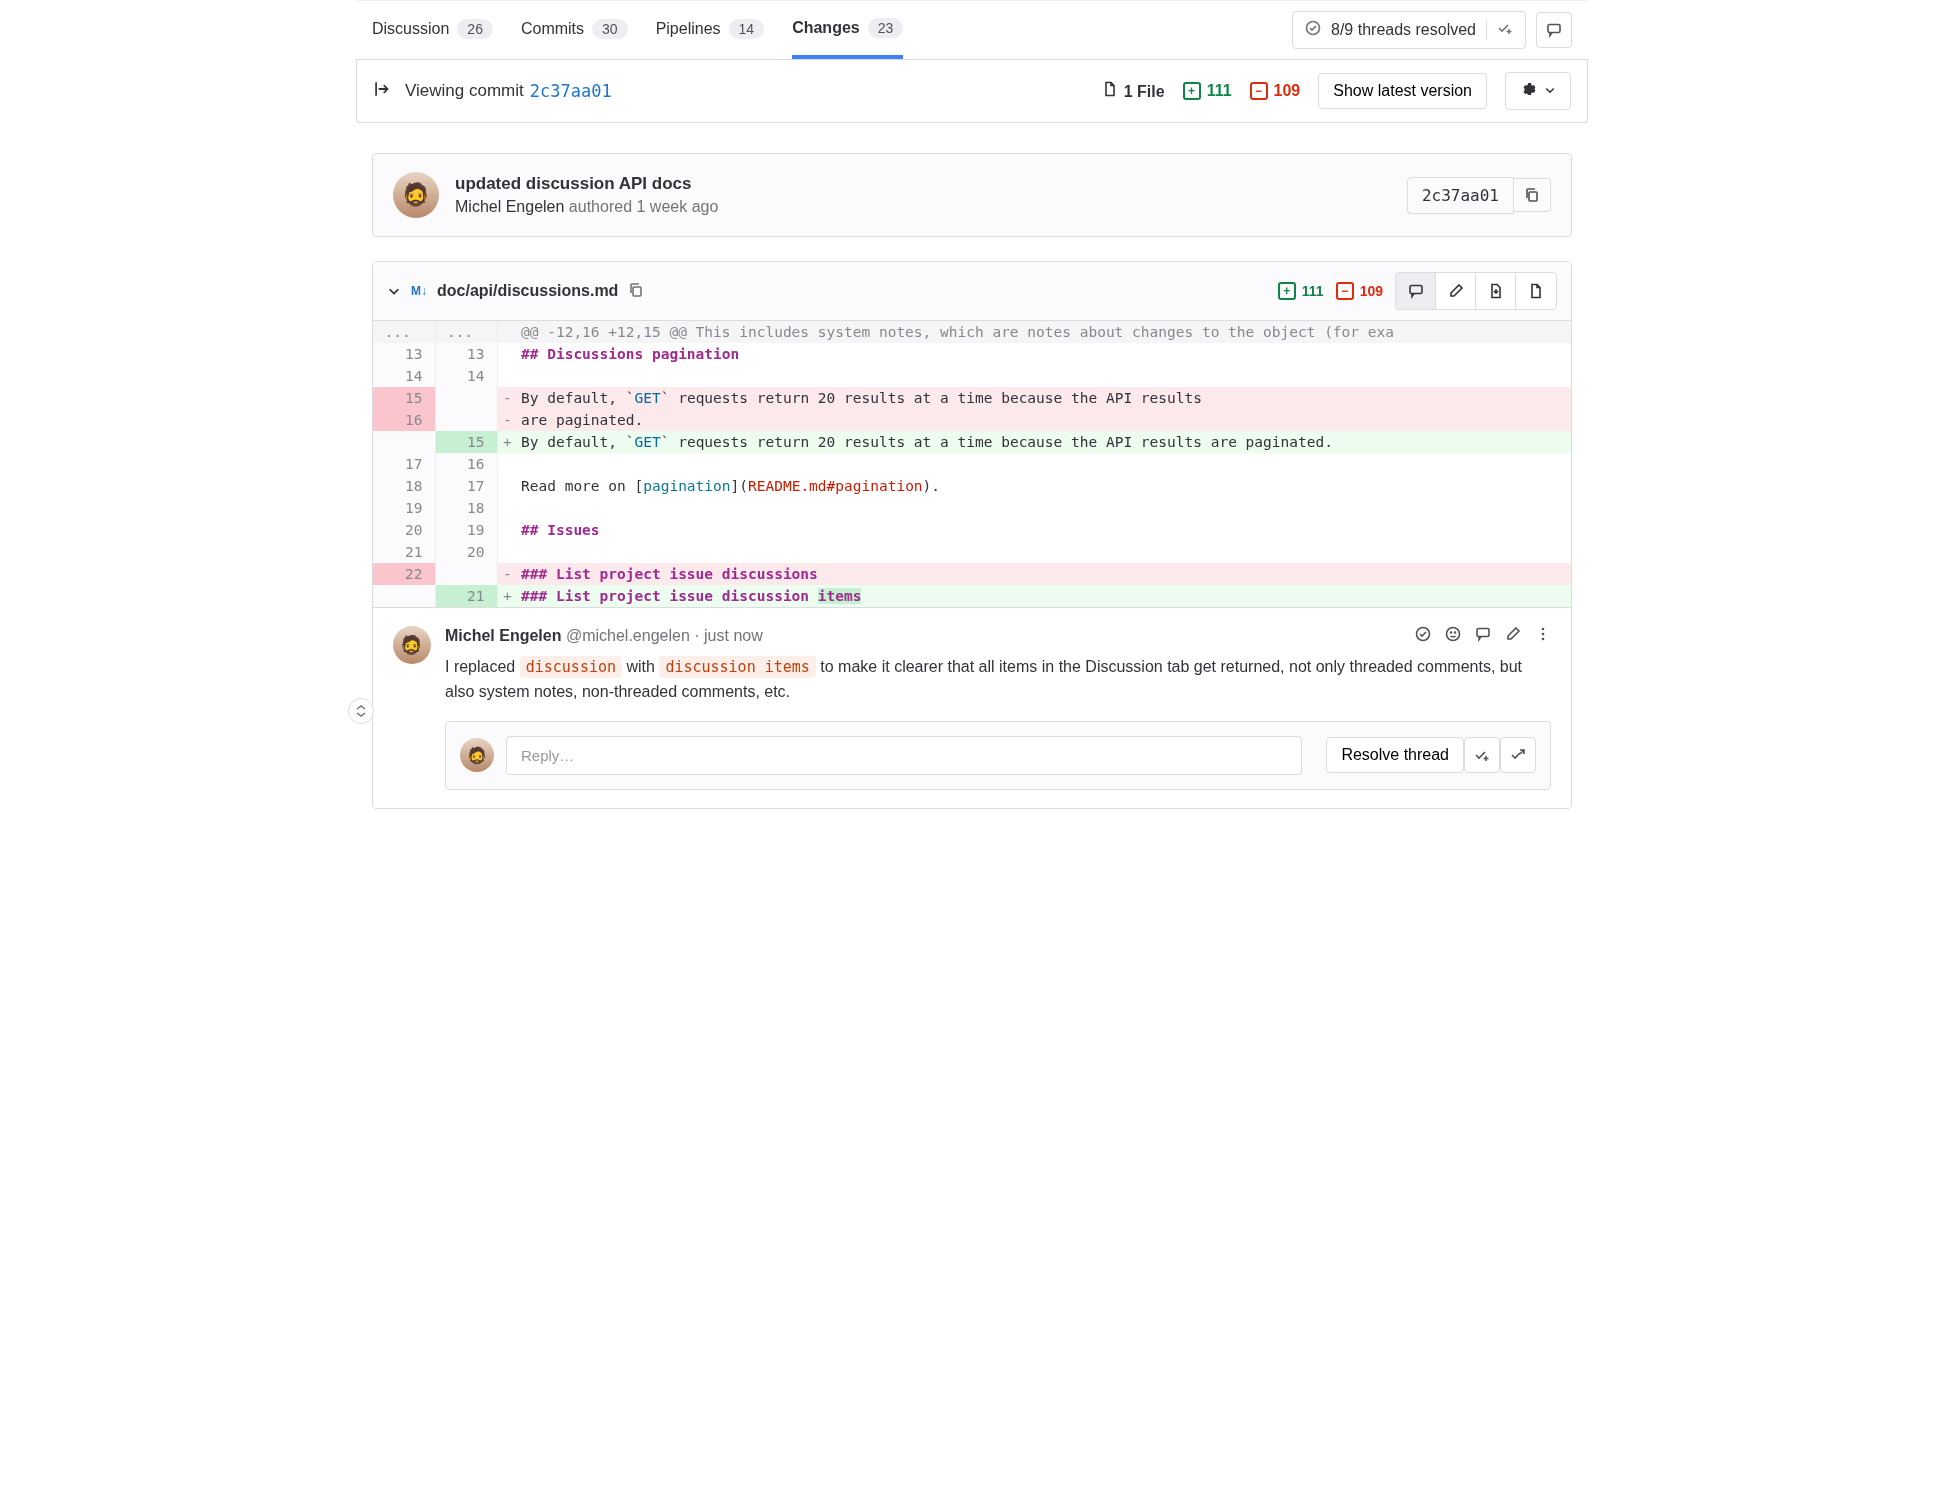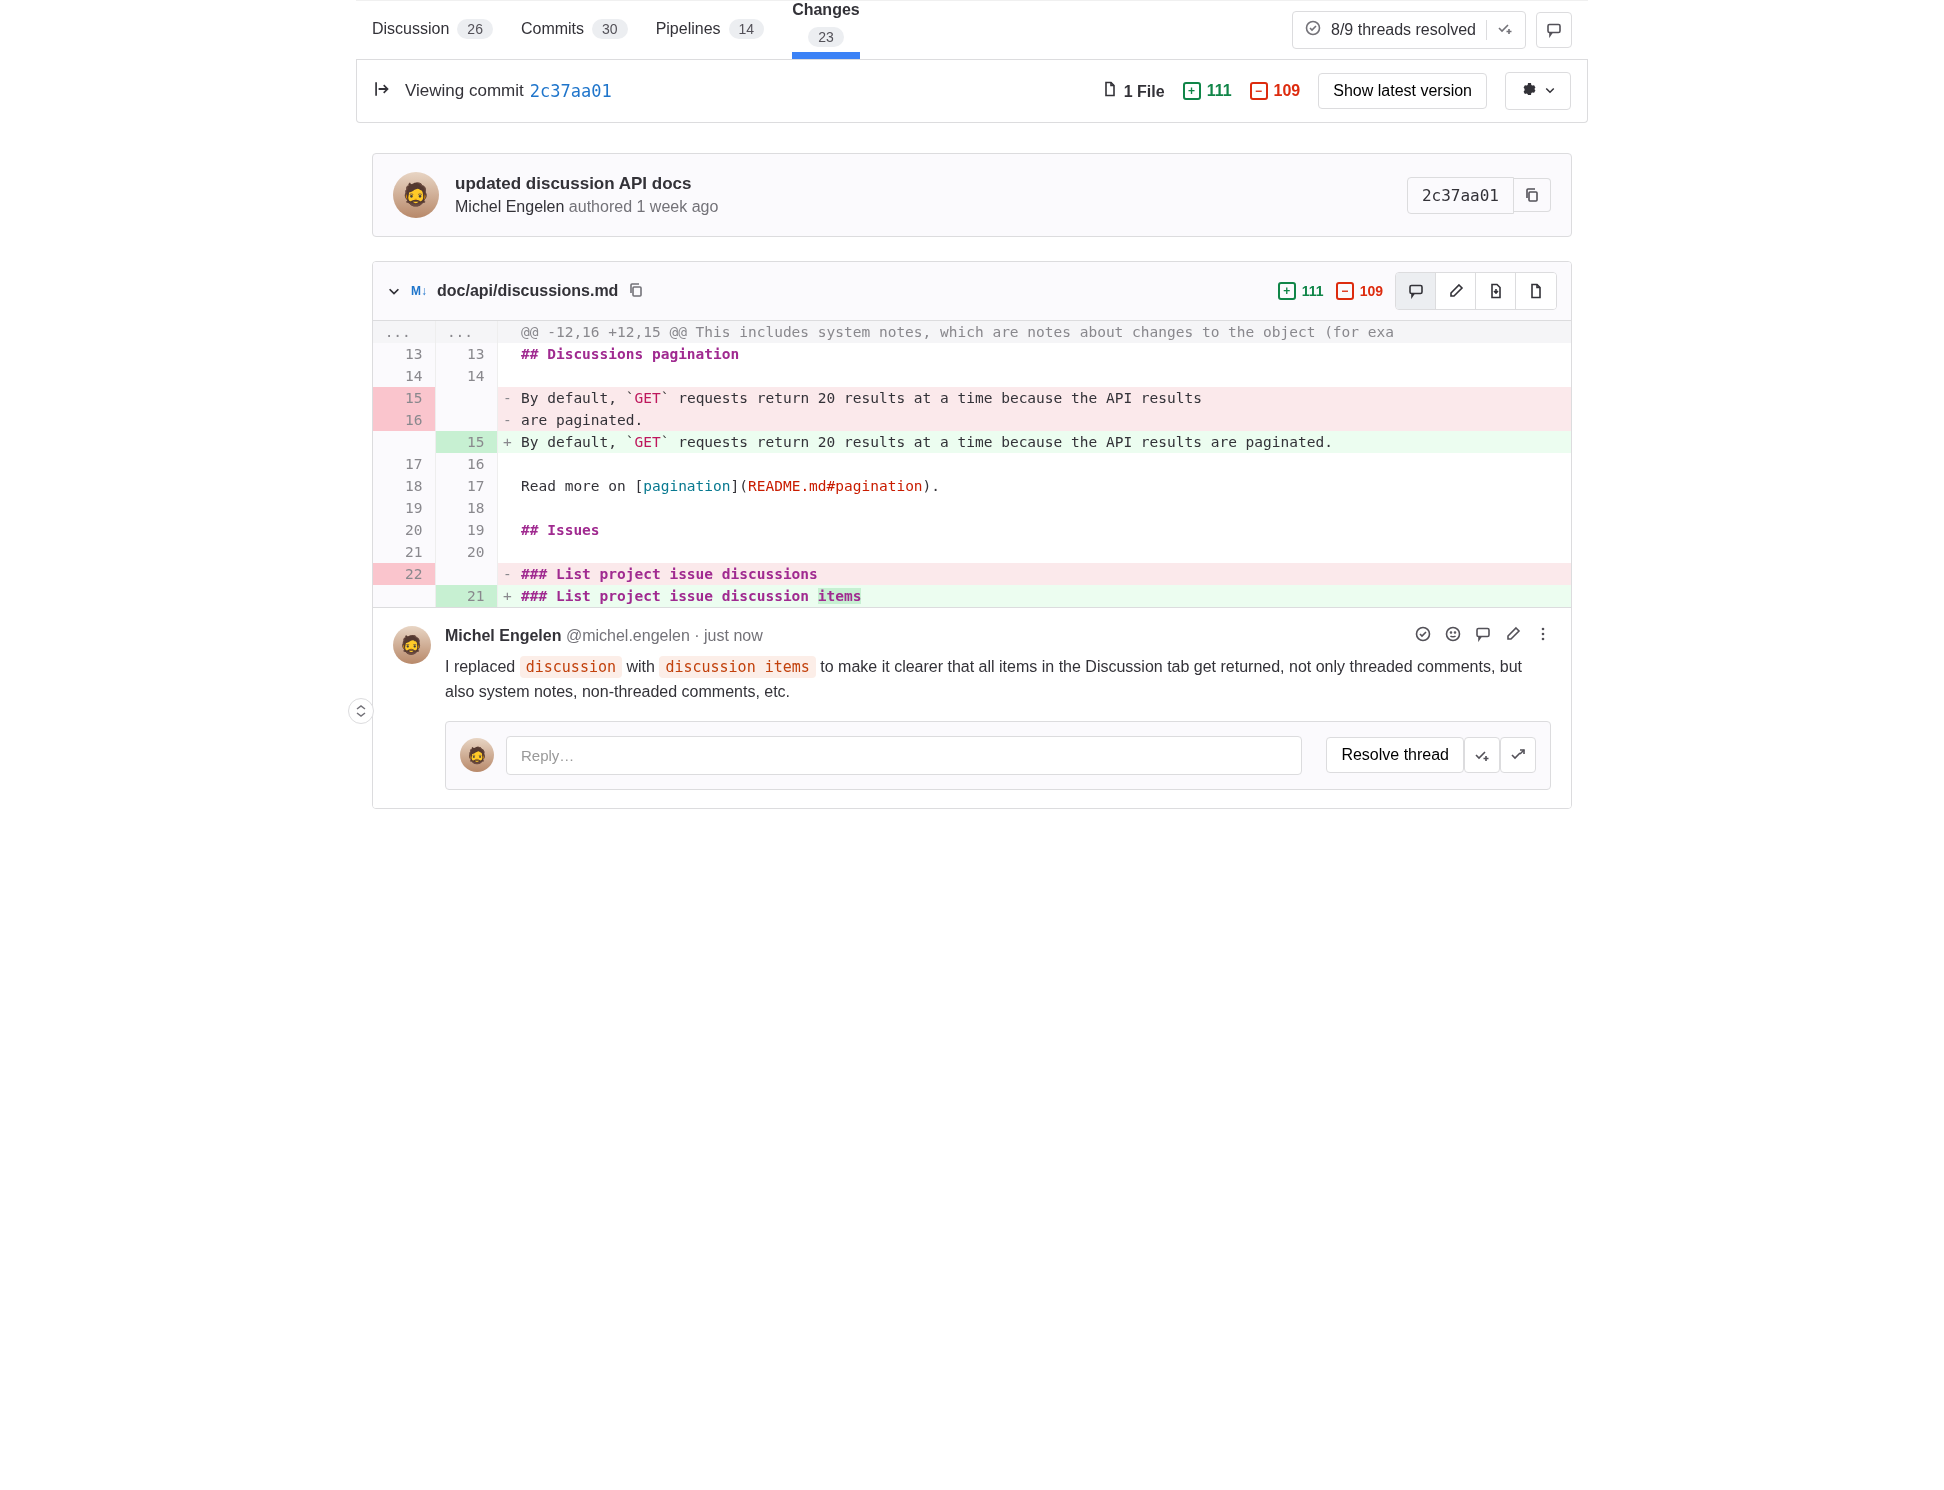--- a/index.html
+++ b/index.html
@@ -3,21 +3,21 @@
 <meta charset="utf-8">
 <style>
 * { box-sizing: border-box; margin: 0; padding: 0; }
 body { font-family: -apple-system, BlinkMacSystemFont, "Segoe UI", Helvetica, Arial, sans-serif; font-size: 14px; color: #333238; background: #fff; }
 .container { width: 1232px; margin: 0 auto; position: relative; }
 
 
 .tabs-row { display: flex; align-items: center; justify-content: space-between; border-bottom: 1px solid #dcdcde; border-top: 1px solid #f0f0f0; padding: 0 16px; height: 60px; }
 .tabs { display: flex; gap: 28px; height: 100%; }
 .tab { display: flex; align-items: center; gap: 8px; height: 100%; cursor: pointer; font-size: 16px; color: #333238; border-bottom: 2px solid transparent; }
-.tab.active { font-weight: 700; border-bottom: 7px solid #3b82f6; flex-direction: column; }
+.tab.active { font-weight: 700; border-bottom: 4px solid #3b82f6; }
 .badge { background: #eceef1; color: #535158; border-radius: 12px; padding: 2px 10px; font-size: 14px; font-weight: 400; }
 .threads-box { display: flex; align-items: center; gap: 10px; }
 .threads-pill { display: flex; align-items: center; gap: 10px; border: 1px solid #dcdcde; border-radius: 4px; padding: 8px 12px; font-size: 16px; }
 .icon-btn { width: 36px; height: 36px; border: 1px solid #dcdcde; border-radius: 4px; display: inline-flex; align-items: center; justify-content: center; background: #fff; cursor: pointer; }
 .icon-sm { width: 16px; height: 16px; }
 
 
 .viewing-bar { display: flex; align-items: center; justify-content: space-between; border: 1px solid #dcdcde; border-top: none; border-radius: 0 0 4px 4px; padding: 12px 16px; margin: 0 0 30px 0; }
 .viewing-left { display: flex; align-items: center; gap: 14px; font-size: 17px; }
 .link { color: #1f75cb; }
@@ -65,21 +65,21 @@
 .sign { width:20px; text-align:center; color:#89888d; }
 .sign.del { background:#fbe9eb; }
 .sign.add { background:#ecfdf0; }
 .code { padding-left:4px !important; white-space:pre; }
 .code.del { background:#fbe9eb; }
 .code.add { background:#ecfdf0; }
 .hunk-row td { background:#f5f5f7; color:#89888d; }
 .hunk-dots { text-align:center; }
 .md-h { color:#a02a90; font-weight:700; }
 .md-tick { color:#333; }
-.md-code { color:#be185d; }
+.md-code { color:#0369a1; }
 .md-link { color:#087990; }
 .md-href { color:#c91c00; }
 .hl-add { background:#c7f0d2; }
 
 
 .comment-block { padding: 18px 20px; border-top: 1px solid #dcdcde; display:flex; gap:14px; background:#fff; }
 .comment-body { flex:1; }
 .comment-header { display:flex; align-items:center; justify-content:space-between; margin-bottom:10px; }
 .comment-author { font-size:16px; }
 .comment-author .name { font-weight:700; }

